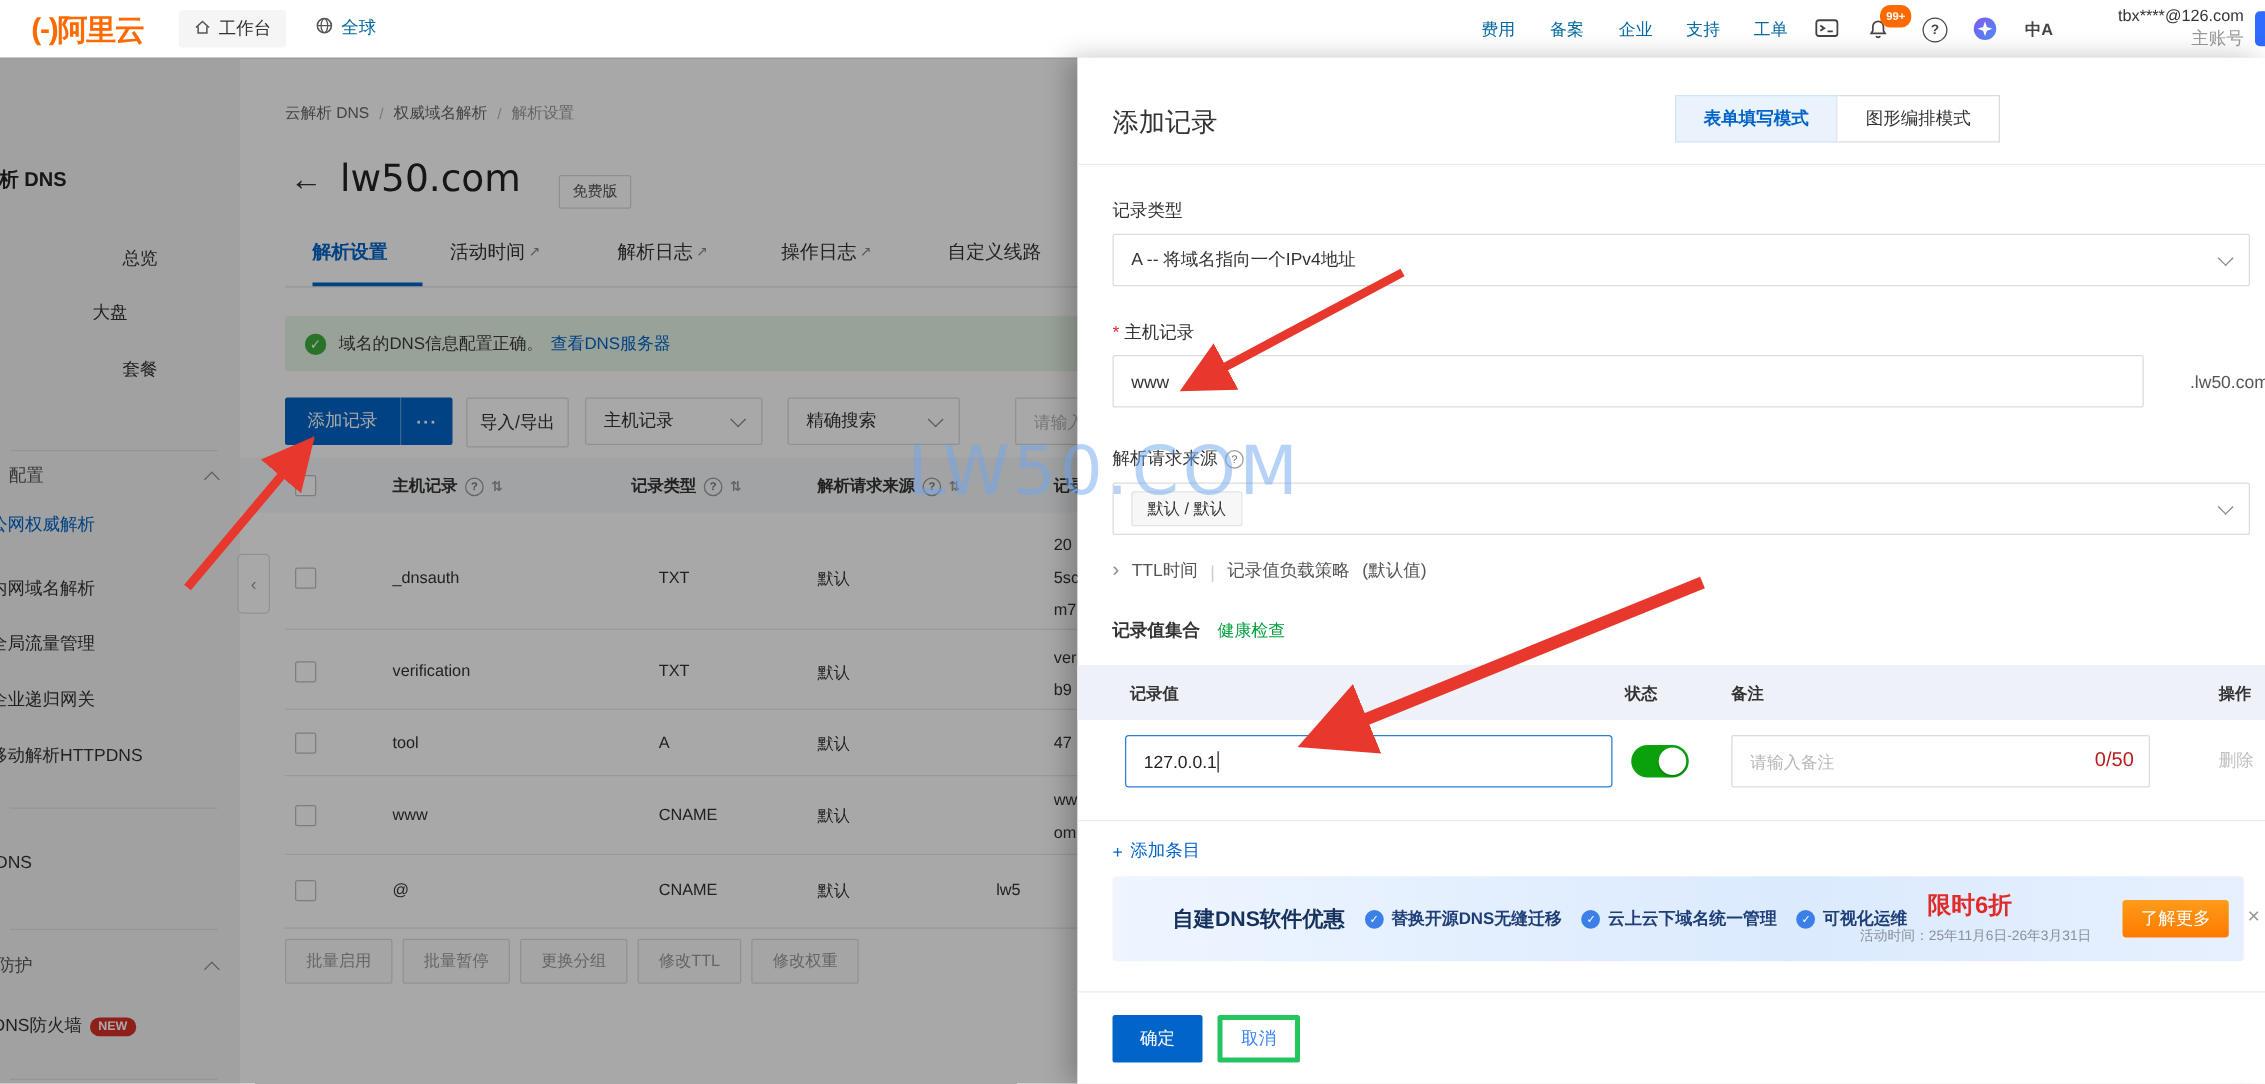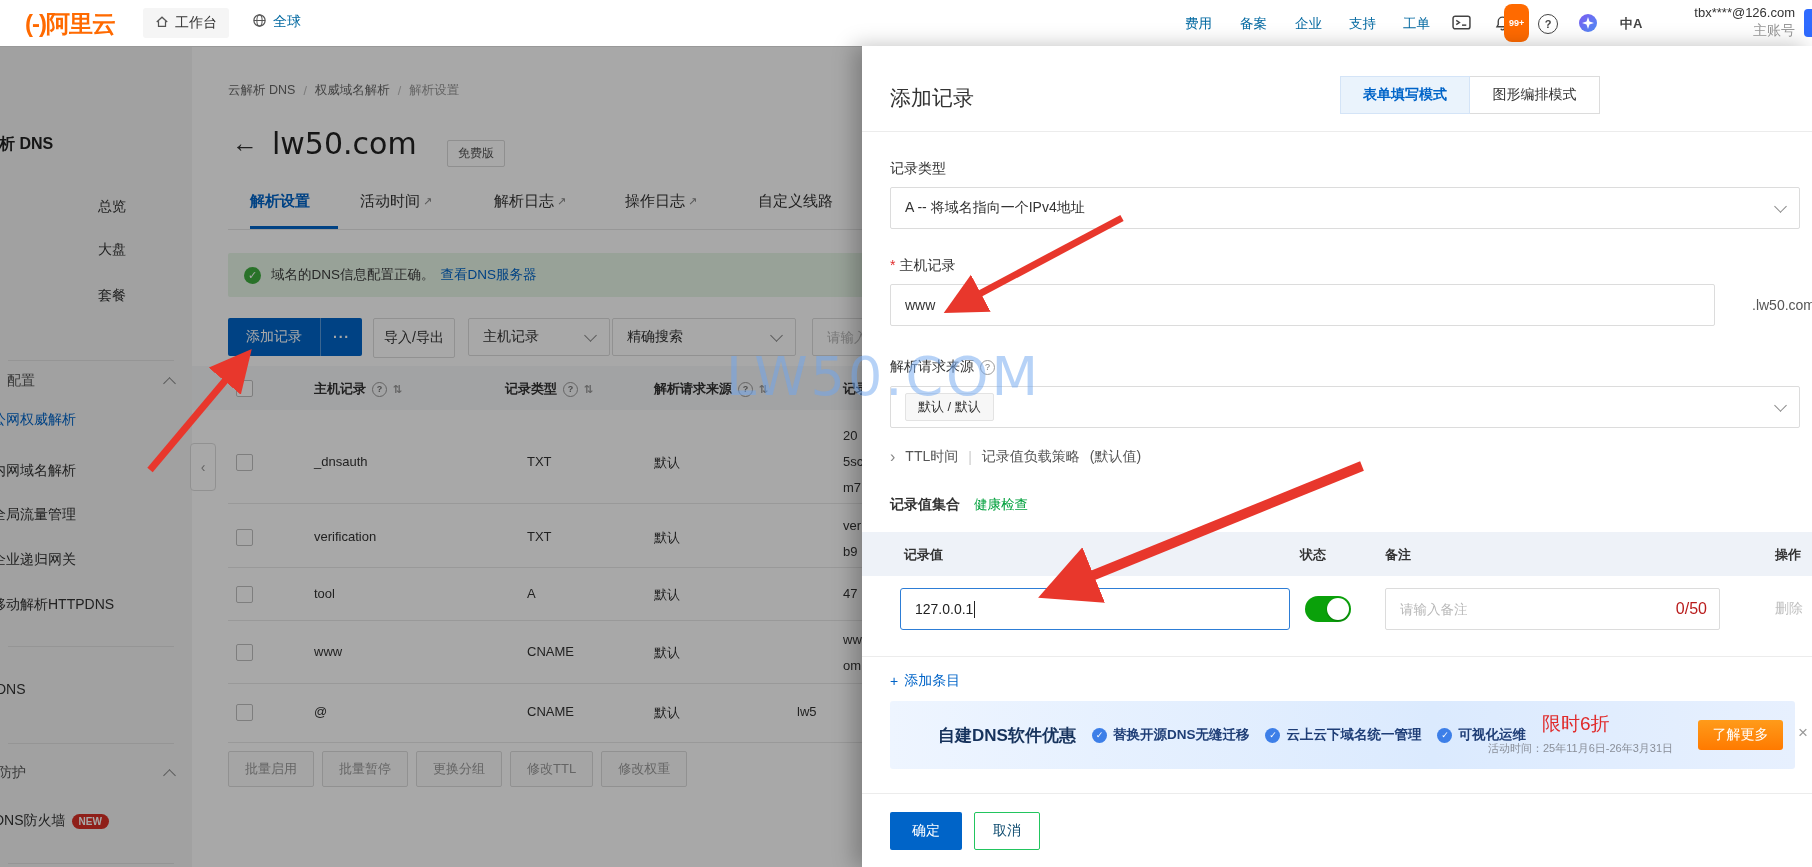--- a/index.html
+++ b/index.html
@@ -8,21 +8,21 @@
   .ab{position:absolute}
   .row{display:flex;align-items:center}
   
   #topbar{left:0;top:0;width:1812px;height:46px;background:#fff;border-bottom:1px solid #e8e8e8;z-index:5}
   .logo{font-size:24px;font-weight:bold;color:#ff6a00;letter-spacing:-1px}
   .chip{background:#f5f5f5;border-radius:3px;height:30px;padding:0 12px;gap:6px;font-size:14px;color:#333}
   .navtxt{font-size:13.5px;color:#0369a1}
   #gsearch{width:794px;height:30px;border:1px solid #ddd;border-radius:3px;display:flex;align-items:center;padding:0 10px;gap:8px}
   #gsearch input{border:0;outline:0;flex:1;font-size:13px;color:#333;font-family:inherit}
   #gsearch input::placeholder{color:#bbb}
-  .badge99{background:#ff6a00;color:#fff;font-size:9px;border-radius:8px;padding:14px 5px;font-weight:bold}
+  .badge99{background:#ff6a00;color:#fff;font-size:9px;border-radius:8px;padding:4px 5px;font-weight:bold}
   .helpcirc{width:18px;height:18px;border:1.6px solid #444;border-radius:50%;display:flex;align-items:center;justify-content:center;font-size:11px;font-weight:bold;color:#444}
   
   #sidebar{left:0;top:46px;width:192px;height:821px;background:#f4f5f5;overflow:hidden}
   .sitem{position:absolute;left:0;width:192px;height:22px;font-size:14px;color:#333;white-space:nowrap;overflow:hidden}
   .sitem .txt{display:inline-block}
   .sdiv{position:absolute;left:8px;width:166px;height:1px;background:#e2e2e2}
   .chvup{position:absolute;right:18px;top:7px;width:8px;height:8px;border-right:1.5px solid #888;border-bottom:1.5px solid #888;transform:rotate(-135deg)}
   .newbadge{background:#d93026;color:#fff;font-size:10px;border-radius:9px;padding:2px 7px;font-weight:bold;margin-left:6px}
   .active-item{color:#0064c8 !important}
   
@@ -70,21 +70,21 @@
   .modebtn{height:38px;width:130px;display:flex;align-items:center;justify-content:center;font-size:14px;box-sizing:border-box}
   .modebtn.on{background:#eaf3fc;color:#0064c8;border:1px solid #d4e4f7;font-weight:bold}
   .modebtn.off{background:#fff;color:#333;border:1px solid #dcdcdc;border-left:0}
   #banner{background:linear-gradient(90deg,#eef5ff,#dbeafe 60%,#e7f0fe);border-radius:3px}
   .bcheck{width:15px;height:15px;border-radius:50%;background:#3d7fe8;color:#fff;font-size:9px;display:flex;align-items:center;justify-content:center;flex:0 0 auto}
   .bfeat{font-size:13.5px;color:#1f3e77;font-weight:bold}
   .cta{background:linear-gradient(#ff9b1a,#ff7a00);color:#fff;border-radius:3px;height:30px;width:85px;display:flex;align-items:center;justify-content:center;font-size:14px}
   #watermark{left:726px;top:345px;font-size:54px;color:rgba(110,165,240,.5);letter-spacing:3px;z-index:30;font-family:"DejaVu Sans",sans-serif;pointer-events:none}
   #arrows{left:0;top:0;z-index:40;pointer-events:none}
   .okbtn{background:#0064c8;color:#fff;border-radius:2px;width:72px;height:38px;display:flex;align-items:center;justify-content:center;font-size:14px}
-  .cancelbtn{background:#fff;border:1px solid #22c55e;border-radius:2px;width:66px;height:38px;display:flex;align-items:center;justify-content:center;font-size:14px;color:#0c4a6e;box-sizing:border-box}
+  .cancelbtn{background:#fff;border:4px solid #22c55e;border-radius:2px;width:66px;height:38px;display:flex;align-items:center;justify-content:center;font-size:14px;color:#3b82f6;box-sizing:border-box}
 </style>
 </head>
 <body>
 
 <div id="topbar" class="ab">
   <div class="ab row logo" style="left:25px;top:8px">
     <span>(-)</span>
       <span>阿里云</span>
   </div>
   <div class="ab row chip" style="left:143px;top:8px">
@@ -131,21 +131,21 @@
   <div class="ab" style="left:1655px;top:5px;width:140px;text-align:right">
     <div style="font-size:13px;color:#333">tbx****@126.com</div>
     <div style="font-size:14px;color:#999;margin-top:2px">主账号</div>
   </div>
   <div class="ab" style="left:1804px;top:9px;width:14px;height:28px;border-radius:4px;background:#2f6bff"></div>
 </div>
 
 <div id="sidebar" class="ab">
   <div class="sitem" style="top:88px;font-size:16px;font-weight:bold;color:#222"><span class="txt" style="margin-left:-33px">云解析 DNS</span></div>
   <div class="sitem" style="top:152px"><span class="txt" style="margin-left:98px">总览</span></div>
-  <div class="sitem" style="top:195px"><span class="txt" style="margin-left:98px">大盘</span></div>
+  <div class="sitem" style="top:195px"><span class="txt" style="margin-left:74px">大盘</span></div>
   <div class="sitem" style="top:241px"><span class="txt" style="margin-left:98px">套餐</span></div>
   <div class="sdiv" style="top:314px"></div>
   <div class="sitem" style="top:326px;color:#555"><span class="txt" style="margin-left:7px">配置</span><span class="chvup"></span></div>
   <div class="sitem active-item" style="top:365px"><span class="txt" style="margin-left:-8px">公网权威解析</span></div>
   <div class="sitem" style="top:416px"><span class="txt" style="margin-left:-8px">内网域名解析</span></div>
   <div class="sitem" style="top:460px"><span class="txt" style="margin-left:-8px">全局流量管理</span></div>
   <div class="sitem" style="top:505px"><span class="txt" style="margin-left:-8px">企业递归网关</span></div>
   <div class="sitem" style="top:550px"><span class="txt" style="margin-left:-8px">移动解析HTTPDNS</span></div>
   <div class="sdiv" style="top:600px"></div>
   <div class="sitem" style="top:635px"><span class="txt" style="margin-left:-32px">公共DNS</span></div>
@@ -197,21 +197,21 @@
   <div class="ab row btnblue" style="left:228px;top:272px">
     <span style="padding:0 18px">添加记录</span>
     <span style="width:1px;height:38px;background:rgba(255,255,255,.35)"></span>
     <span style="padding:0 12px;font-weight:bold;letter-spacing:1px">···</span>
   </div>
   <div class="ab btnwhite" style="left:373px;top:272px;width:80px">导入/导出</div>
   <div class="ab dd" style="left:468px;top:272px;width:142px;box-sizing:border-box">
       <span>主机记录</span>
       <span class="chvdn"></span>
     </div>
-  <div class="ab dd" style="left:612px;top:272px;width:184px;box-sizing:border-box">
+  <div class="ab dd" style="left:630px;top:272px;width:138px;box-sizing:border-box">
       <span>精确搜索</span>
       <span class="chvdn"></span>
     </div>
   <div class="ab rinput" style="left:812px;top:272px;width:230px;height:38px">
       <input placeholder="请输入关键字" style="">
     </div>
 
   <div class="ab thead" style="left:192px;top:320px;width:1620px"></div>
   <span class="ab cb" style="left:236px;top:334px"></span>
   <div class="ab row th" style="left:314px;top:334px;gap:6px">
@@ -360,21 +360,21 @@
         </span>
       <span class="row" style="gap:6px">
           <span class="bcheck">✓</span>
           <span class="bfeat">云上云下域名统一管理</span>
         </span>
       <span class="row" style="gap:6px">
           <span class="bcheck">✓</span>
           <span class="bfeat">可视化运维</span>
         </span>
     </div>
-    <span class="ab" style="left:652px;top:10px;font-size:19px;font-weight:normal;color:#e02b2b">限时6折</span>
+    <span class="ab" style="left:652px;top:10px;font-size:19px;font-weight:bold;color:#e02b2b">限时6折</span>
     <span class="ab" style="left:598px;top:40px;font-size:11px;color:#8a8f99">活动时间：25年11月6日-26年3月31日</span>
     <span class="ab cta" style="left:808px;top:19px">了解更多</span>
     <span class="ab" style="left:908px;top:22px;font-size:17px;color:#999">×</span>
   </div>
 
   <div class="ab" style="left:0;top:747px;width:950px;height:1px;background:#ececec"></div>
   <div class="ab okbtn" style="left:28px;top:766px">确定</div>
   <div class="ab cancelbtn" style="left:112px;top:766px">取消</div>
 </div>
 

